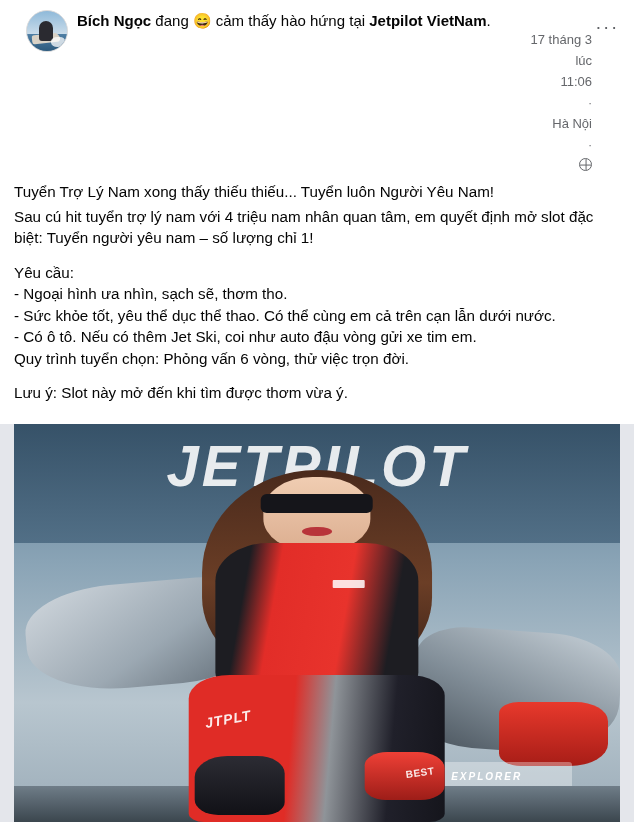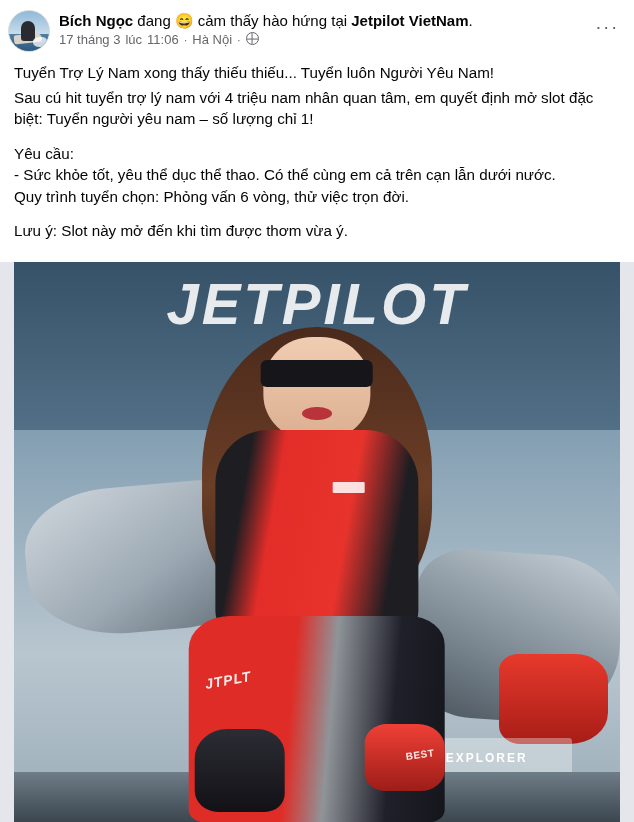--- a/index.html
+++ b/index.html
@@ -20,21 +20,21 @@
     background: #ffffff;
     position: relative;
     box-sizing: border-box;
     display: flex;
     flex-direction: column;
   }
   
   .post-header {
     display: flex;
     align-items: flex-start;
-    padding: 10px 12px 4px 8px;
+    padding: 10px 12px 4px 26px;
     box-sizing: border-box;
   }
   .avatar-wrap {
     position: relative;
     width: 42px;
     height: 42px;
     flex: 0 0 42px;
     margin-right: 9px;
   }
   .avatar {
@@ -103,22 +103,23 @@
   }
   .line1 .page {
     font-weight: bold;
   }
   .line2 {
     margin-top: 2px;
     font-size: 13px;
     line-height: 16px;
     color: #65676b;
     display: flex;
-    align-items: flex-start;
+    align-items: flex-end;
     gap: 5px;
+    flex-direction: column;
   }
   .line2 .dot {
     color: #65676b;
     font-size: 11px;
   }
   .globe-icon {
     display: inline-block;
     width: 13px;
     height: 13px;
     border-radius: 50%;
@@ -256,27 +257,28 @@
   }
   .explorer-plate {
     position: absolute;
     right: 8%;
     bottom: 8%;
     width: 28%;
     height: 7%;
     background: rgba(255,255,255,0.35);
     border-radius: 3px;
     color: #ffffff;
-    font-size: 12px;
+    font-size: 10px;
     font-weight: bold;
     letter-spacing: 2px;
     display: flex;
     align-items: center;
     justify-content: center;
     overflow: hidden;
+    font-style: italic;
   }
   .dock {
     position: absolute;
     left: 0;
     bottom: 0;
     width: 100%;
     height: 9%;
     background: linear-gradient(180deg, #6f7d88, #3b464e);
   }
   
@@ -433,21 +435,23 @@
 
     <div class="menu-button">···</div>
   </div>
 
   <div class="post-body">
     <p>Tuyển Trợ Lý Nam xong thấy thiếu thiếu... Tuyển luôn Người Yêu Nam!</p>
     <div class="small-gap"></div>
     <p>Sau cú hit tuyển trợ lý nam với 4 triệu nam nhân quan tâm, em quyết định mở slot đặc biệt: Tuyển người yêu nam – số lượng chỉ 1!</p>
     <div class="gap"></div>
     <p>Yêu cầu:</p>
+    <p>- Ngoại hình ưa nhìn, sạch sẽ, thơm tho.</p>
     <p>- Sức khỏe tốt, yêu thể dục thể thao. Có thể cùng em cả trên cạn lẫn dưới nước.</p>
+    <p>- Có ô tô. Nếu có thêm Jet Ski, coi như auto đậu vòng gửi xe tim em.</p>
     <p>Quy trình tuyển chọn: Phỏng vấn 6 vòng, thử việc trọn đời.</p>
     <div class="gap"></div>
     <p>Lưu ý: Slot này mở đến khi tìm được thơm vừa ý.</p>
   </div>
 
   <div class="post-media">
     <div class="media-inner">
       <div class="bg-sky"></div>
       <div class="bg-banner"></div>
       <div class="banner-text">JETPILOT</div>

